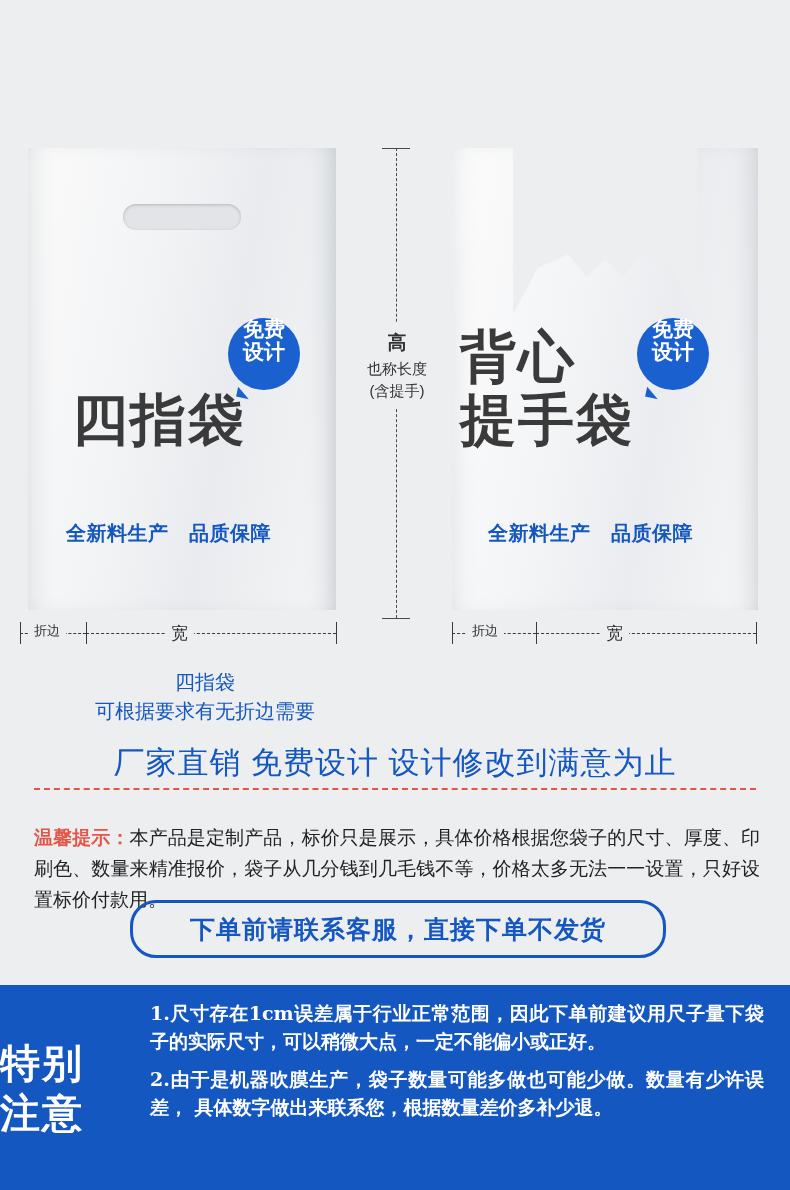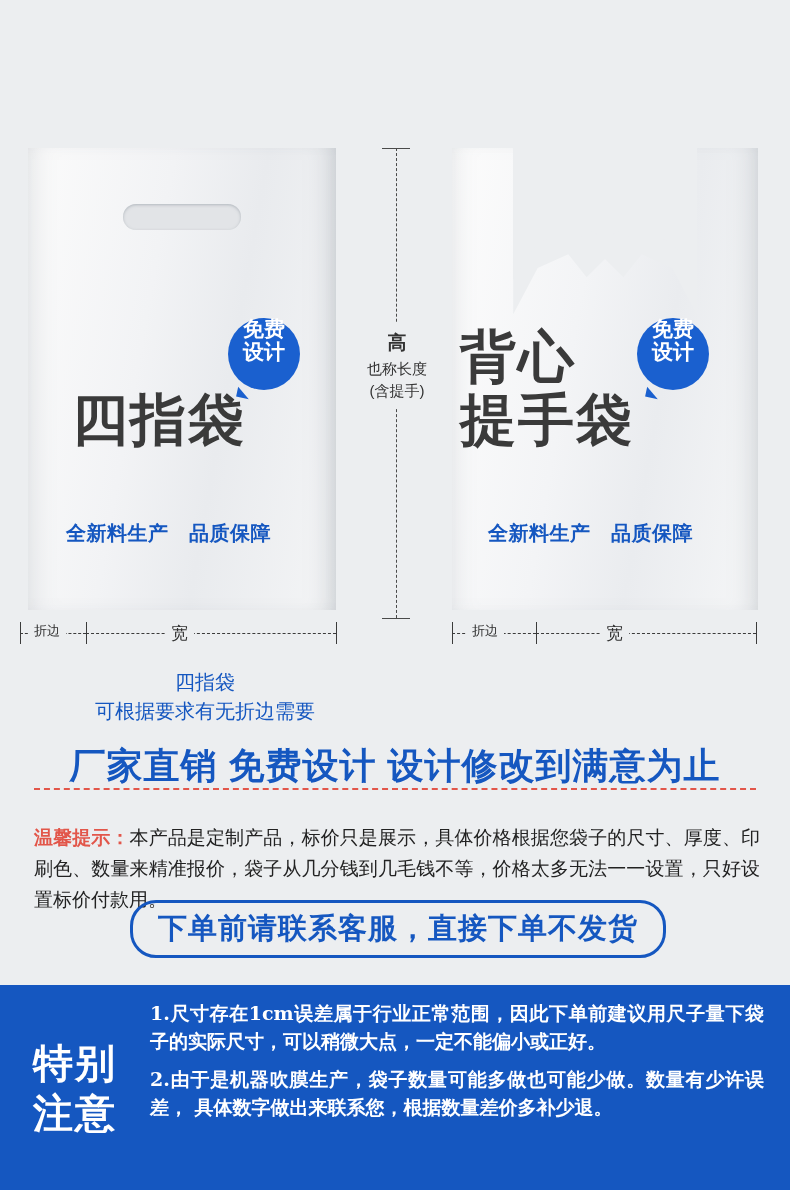--- a/index.html
+++ b/index.html
@@ -248,22 +248,22 @@
   }
 
   
   .promo-line {
     position: absolute;
     left: 0;
     top: 742px;
     width: 790px;
     text-align: center;
     color: #1557c0;
-    font-size: 36px;
-    font-weight: bold;
+    font-size: 31px;
+    font-weight: normal;
     letter-spacing: 1px;
   }
 
   .dashed-sep {
     position: absolute;
     left: 34px;
     top: 788px;
     width: 722px;
     height: 0;
     border-top: 2px dashed #e2564a;
@@ -292,21 +292,21 @@
     left: 130px;
     top: 900px;
     width: 530px;
     height: 52px;
     border: 3px solid #1557c0;
     border-radius: 26px;
     display: flex;
     align-items: center;
     justify-content: center;
     color: #1557c0;
-    font-size: 29px;
+    font-size: 25px;
     font-weight: bold;
     letter-spacing: 1px;
     background: transparent;
   }
 
   
   .notice {
     position: absolute;
     left: 0;
     top: 985px;
@@ -314,21 +314,21 @@
     height: 205px;
     background: #1557c0;
     color: #ffffff;
     display: flex;
   }
   .notice-title {
     width: 150px;
     flex: none;
     display: flex;
     flex-direction: column;
-    align-items: center;
+    align-items: flex-start;
     justify-content: center;
     font-size: 40px;
     font-weight: bold;
     line-height: 1.25;
     letter-spacing: 2px;
   }
   .notice-body {
     flex: 1;
     padding: 14px 26px 10px 0;
     font-size: 19px;

